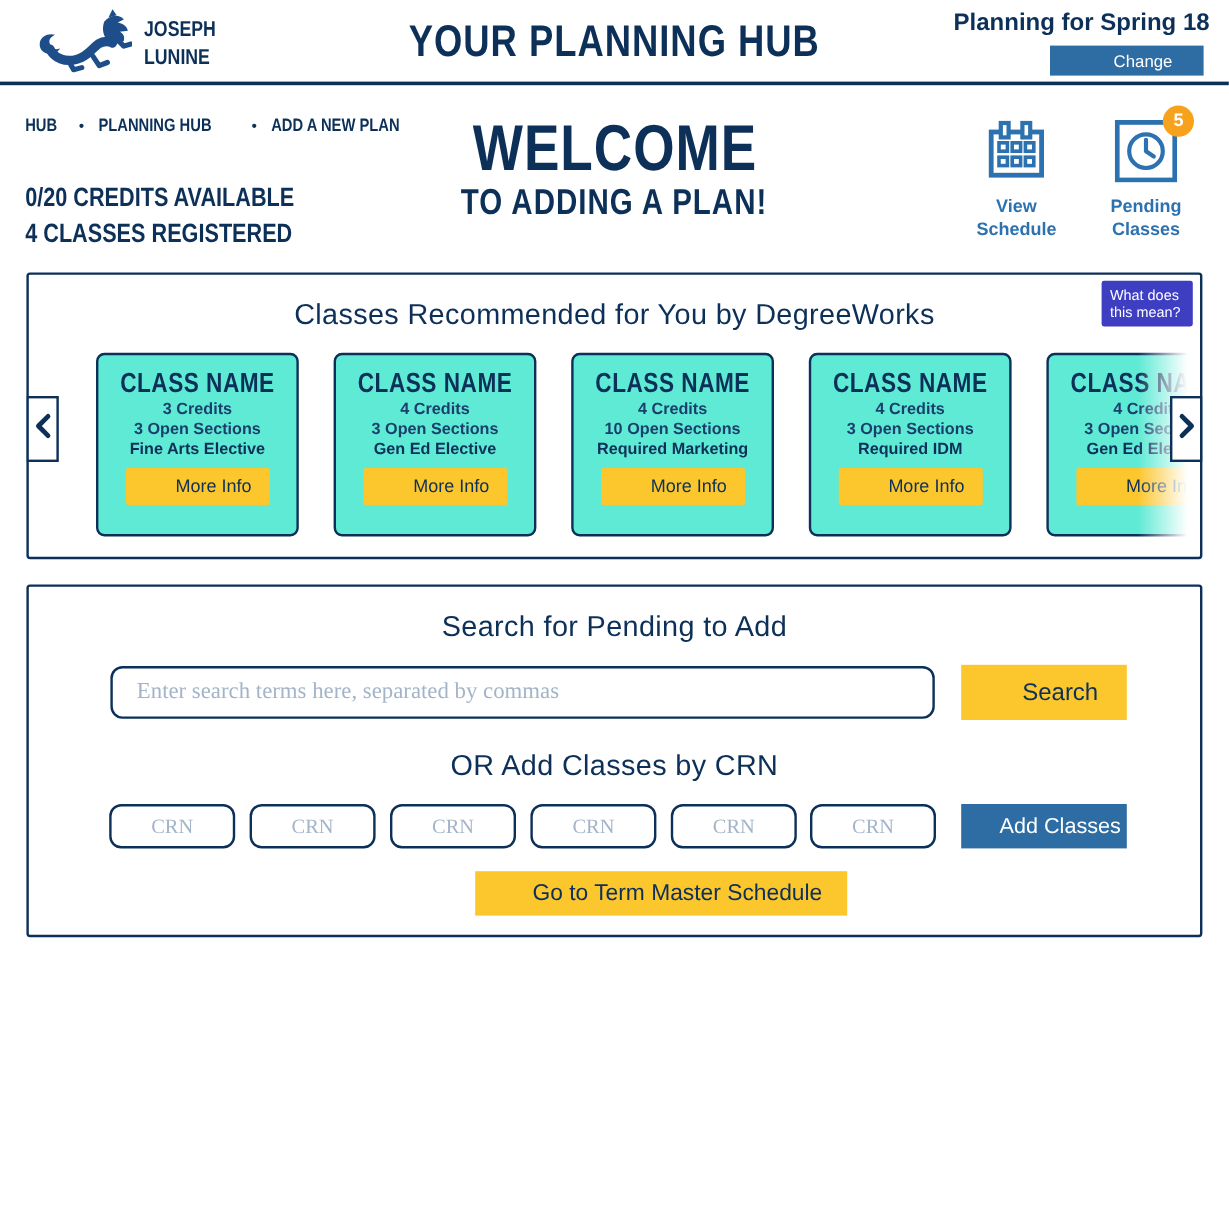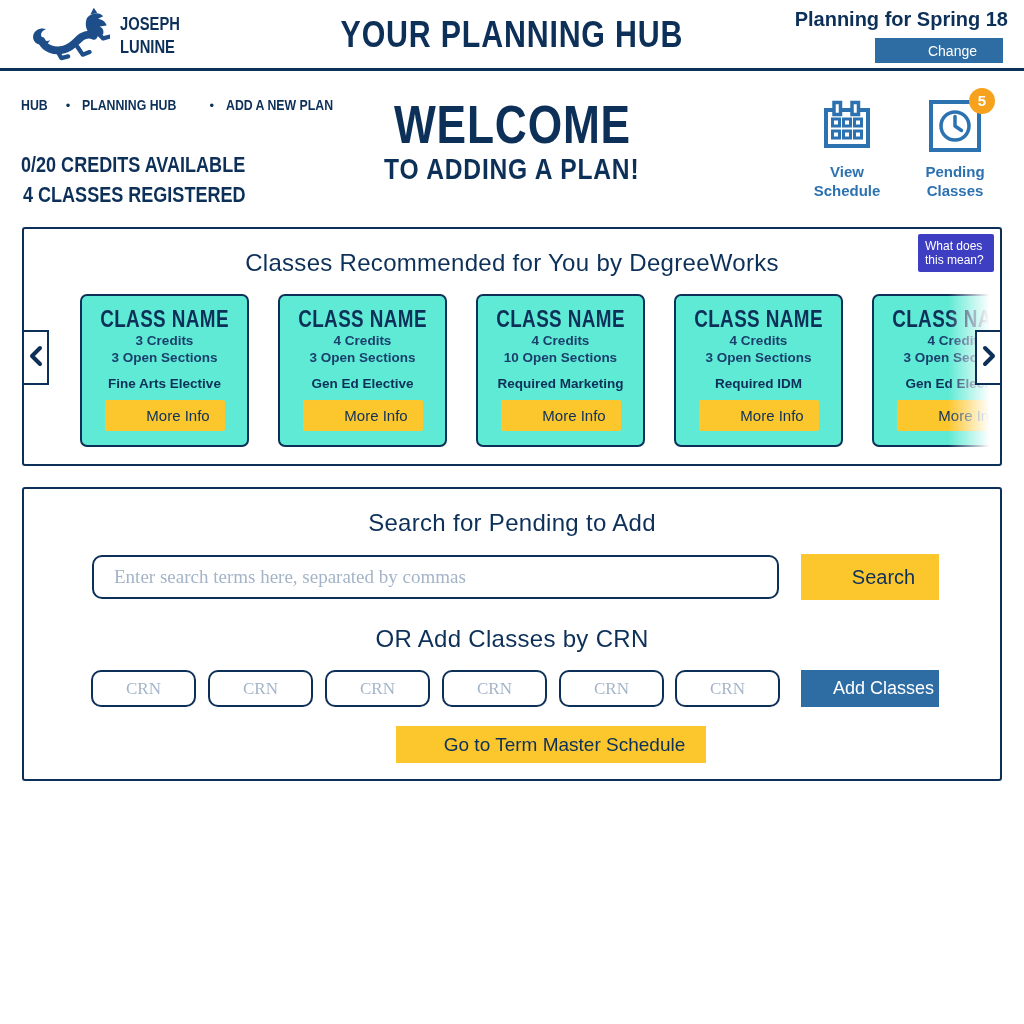--- a/index.html
+++ b/index.html
@@ -22,21 +22,21 @@
   .hub-title{position:absolute; left:0; top:14px; width:1024px; text-align:center;
     font-size:37px; color:var(--navy); letter-spacing:1px;}
   .plan-for{position:absolute; right:16px; top:8px; font-size:20px; font-weight:700; color:var(--navy);}
   .change-btn{position:absolute; right:21px; top:38px; width:128px; height:25px;
     background:var(--blue-btn); color:#fff; font-size:14px;}
 
   
   .breadcrumb{position:absolute; left:21px; top:96px; font-size:15px; color:var(--navy); white-space:nowrap;}
   .breadcrumb .sep{margin:0 8px; font-size:13px;}
   .stats{position:absolute; left:21px; top:150px;}
-  .stats div{font-size:22px; line-height:30px; color:var(--navy); white-space:nowrap;text-align:right;}
+  .stats div{font-size:22px; line-height:30px; color:var(--navy); white-space:nowrap;}
   .welcome{position:absolute; left:0; top:97px; width:1024px; text-align:center; pointer-events:none;}
   .welcome .w1{font-size:54px; line-height:54px; letter-spacing:1px;}
   .welcome .w2{font-size:30px; line-height:32px; margin-top:2px; letter-spacing:1px;}
 
   .quicklink{position:absolute; top:100px; text-align:center; cursor:pointer;}
   .quicklink .ic{position:relative; display:inline-block;}
   .quicklink .lbl{margin-top:6px; color:var(--blue); font-size:15px; font-weight:700; line-height:19px;}
   .ql-schedule{left:810px; width:74px;}
   .ql-pending{left:917px; width:76px;}
   .badge{position:absolute; top:-12px; right:-14px; width:26px; height:26px; border-radius:50%;
@@ -50,21 +50,21 @@
   
   .p1wrap{position:absolute; left:22px; top:227px; width:980px; height:239px;}
   .p1wrap .panel-title{top:20px;}
   .tooltip{position:absolute; top:5px; right:6px; width:76px; padding:5px 7px; background:var(--indigo);
     color:#fff; font-size:12px; line-height:14px; text-align:left; border-radius:2px;}
   .cards{position:absolute; left:56px; top:65px; display:flex; gap:29px; white-space:nowrap;}
   .card{width:169px; height:153px; border:2px solid var(--navy); border-radius:7px; background:#5eead4;
     text-align:center; padding-top:10px; flex:0 0 auto;}
   .card-title{font-size:23px; line-height:26px; color:var(--navy); letter-spacing:.5px;}
   .card-line{font-size:13.5px; line-height:17px; color:var(--navy-soft); font-weight:600;}
-  .card-cat{font-size:13.5px; margin-top:10px; color:var(--navy); font-weight:700;}
+  .card-cat{font-size:13.5px; color:var(--navy); font-weight:700;}
   .more-info{margin-top:9px; width:120px; height:31px; background:var(--gold); color:var(--navy);
     font-size:15px; border-radius:2px;}
   .fade{position:absolute; right:0; top:58px; width:52px; height:168px; z-index:3;
     background:linear-gradient(to right, rgba(255,255,255,0), #ffffff 80%); pointer-events:none;}
   .arrow{position:absolute; top:103px; width:27px; height:55px; background:#fff;
     border:2px solid var(--navy); display:flex; align-items:center; justify-content:center; z-index:4; cursor:pointer;}
   .arrow.left{left:0;}
   .arrow.right{right:0;}
 
   

